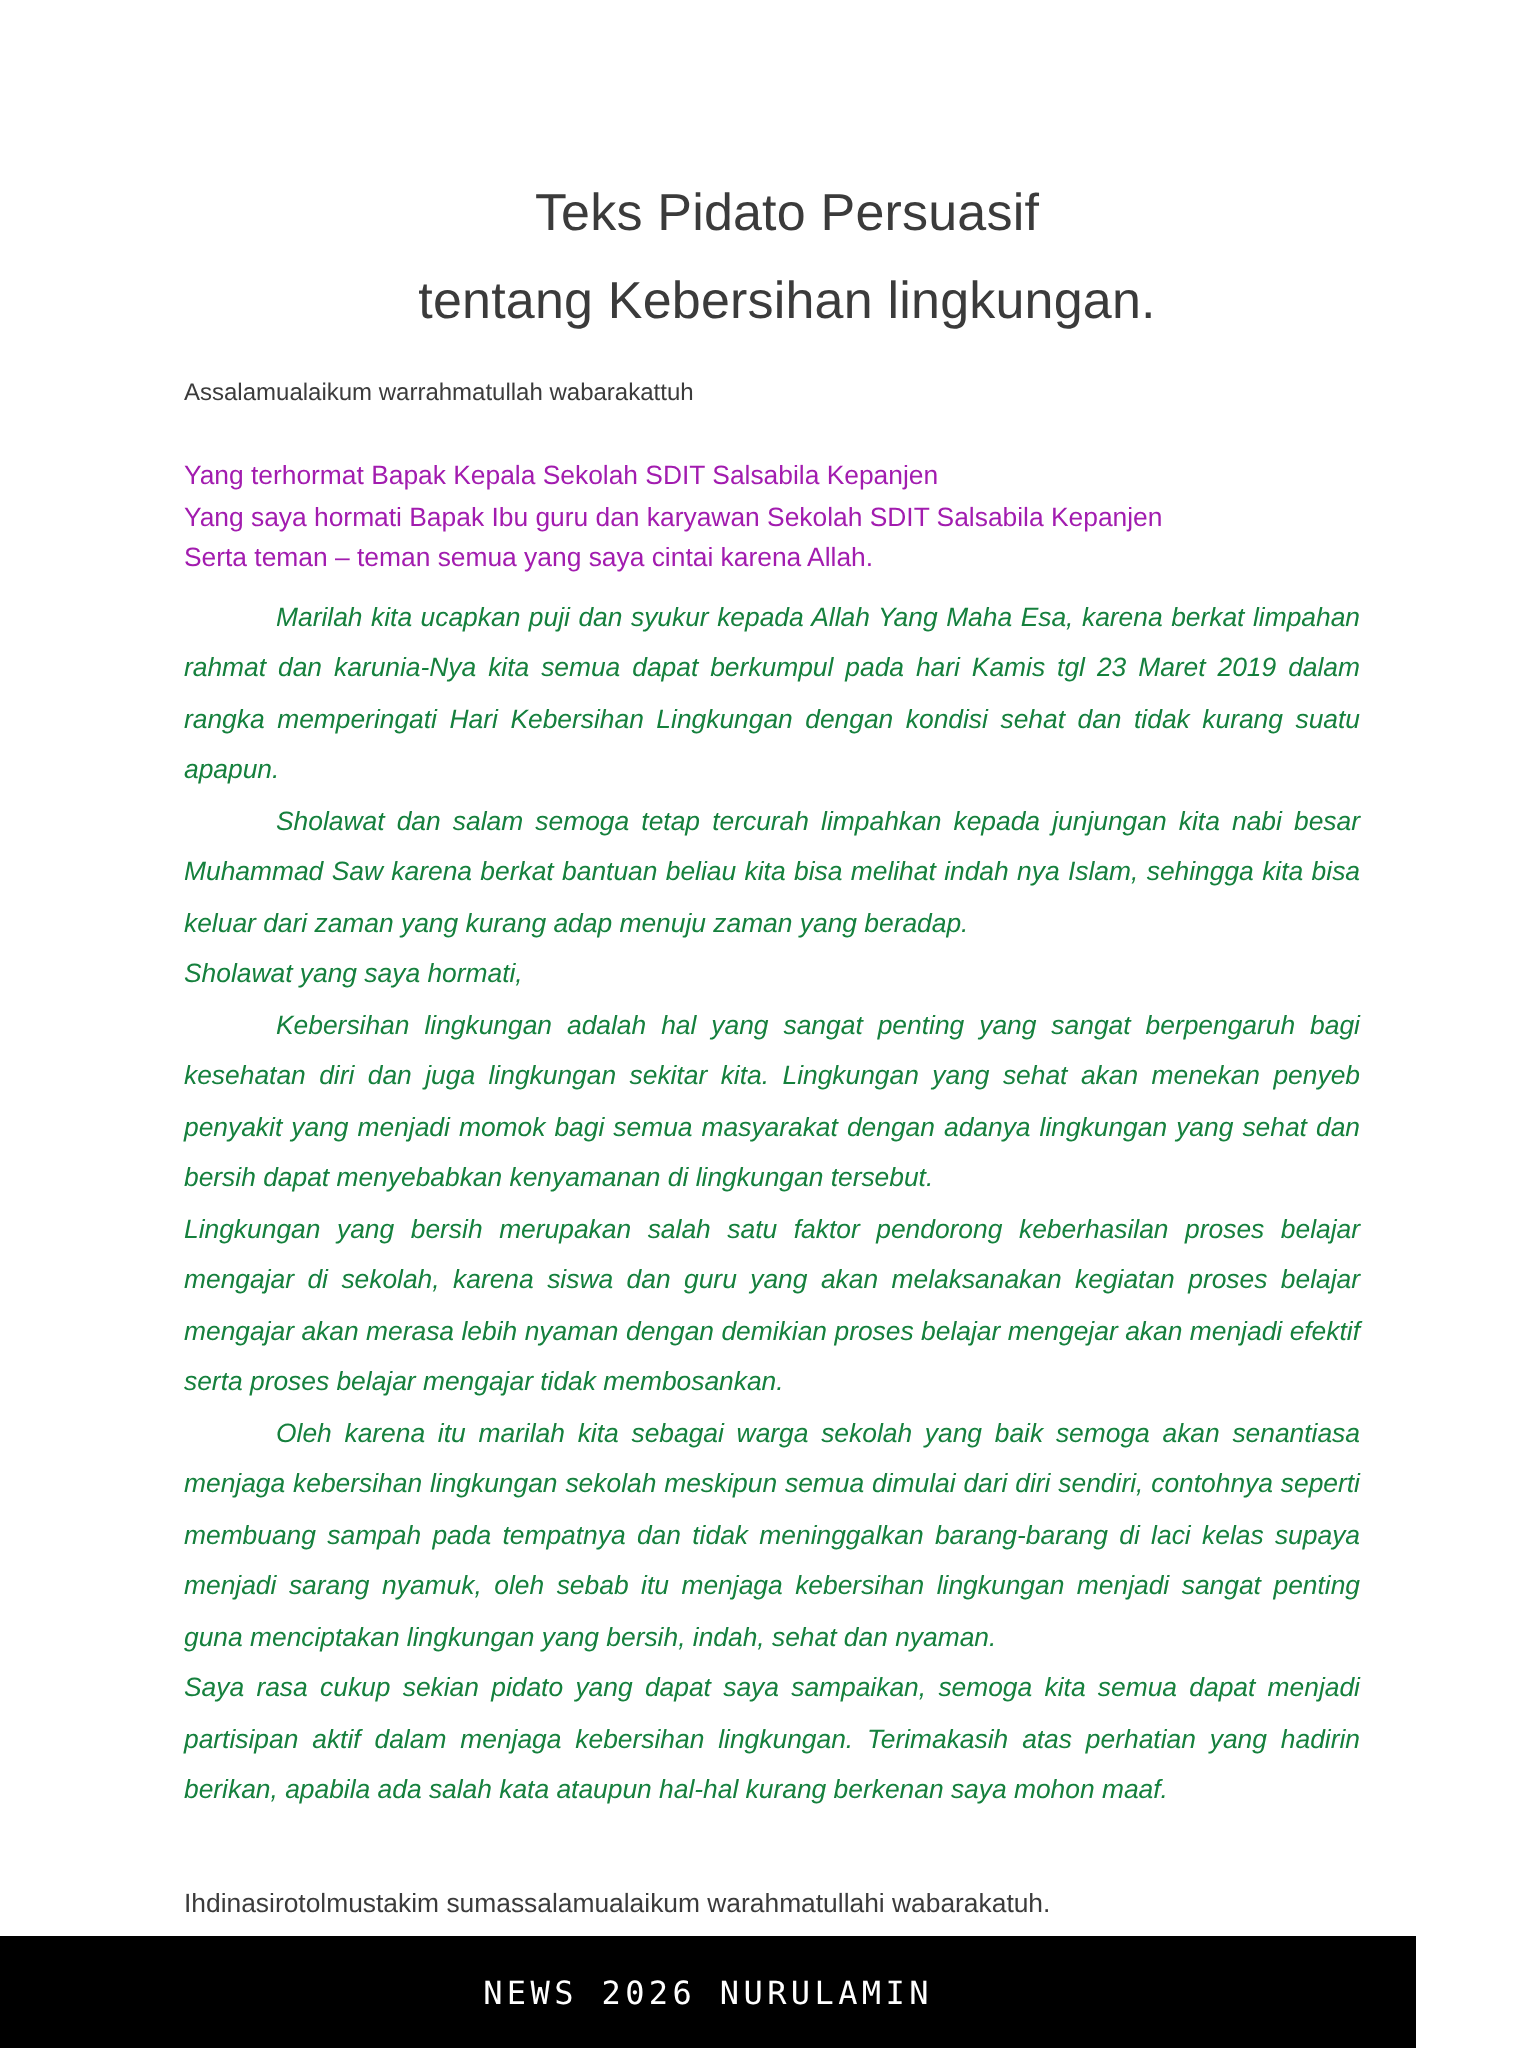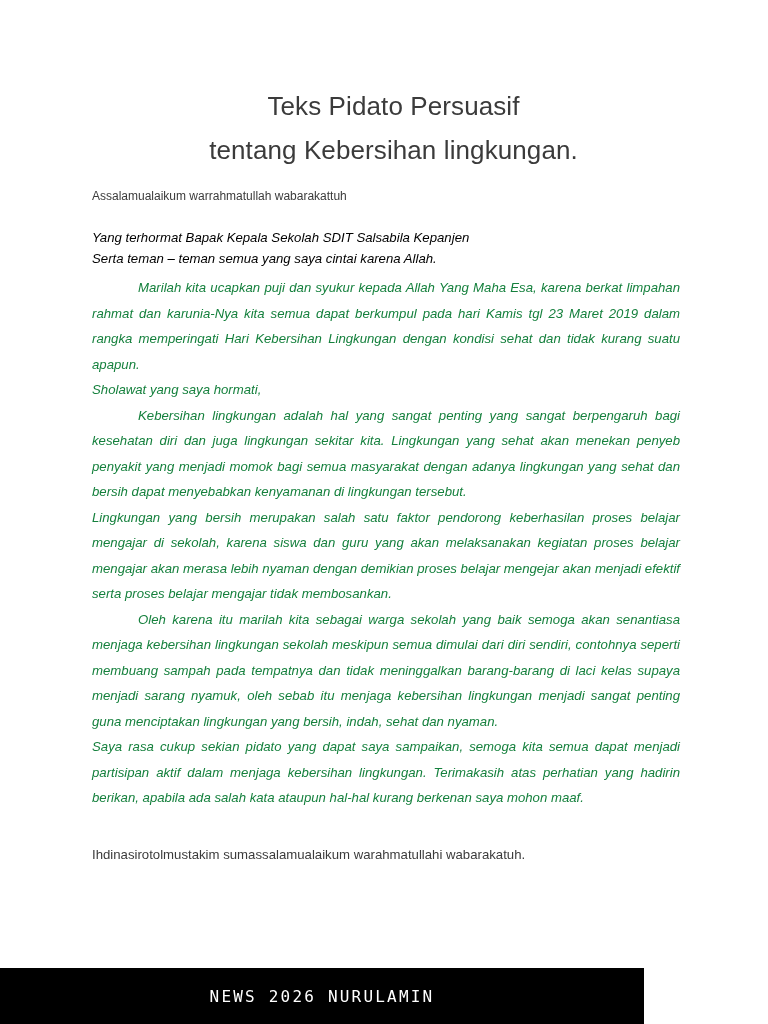--- a/index.html
+++ b/index.html
@@ -55,22 +55,21 @@
     font-size: 12px;
     line-height: 20px;
     font-style: normal;
     color: #3b3b3b;
     margin: 0 0 22px 0;
   }
 
   .addressee {
     font-size: 13.2px;
     line-height: 20.5px;
-    font-style: italic;
-    color: #000000;
+    color: #a21caf;
     margin: 0;
   }
   .addressee .line { display: block; }
 
   p.para {
     font-size: 13.2px;
     line-height: 25.5px;
     font-style: italic;
     color: #15803d;
     margin: 0;
@@ -89,21 +88,21 @@
     line-height: 20px;
     font-style: normal;
     color: #3b3b3b;
     margin: 34px 0 0 0;
   }
 
   .footer-bar {
     position: absolute;
     left: 0;
     top: 968px;
-    width: 644px;
+    width: 708px;
     height: 56px;
     background: #000000;
     display: flex;
     align-items: center;
     justify-content: center;
   }
   .footer-text {
     font-family: "DejaVu Sans Mono", "Liberation Mono", monospace;
     font-size: 16px;
     letter-spacing: 2.2px;
@@ -120,27 +119,29 @@
     <span class="title-line">Teks Pidato Persuasif</span>
     <span class="title-line">tentang Kebersihan lingkungan.</span>
   </div>
 
   <div class="body-area">
 
     <div class="salutation">Assalamualaikum warrahmatullah wabarakattuh</div>
 
     <div class="addressee">
       <span class="line">Yang terhormat Bapak Kepala Sekolah SDIT Salsabila Kepanjen</span>
+      <span class="line">Yang saya hormati Bapak Ibu guru dan karyawan Sekolah SDIT Salsabila Kepanjen</span>
       <span class="line">Serta teman – teman semua yang saya cintai karena Allah.</span>
     </div>
 
     <div class="gap-sm"></div>
 
     <p class="para indent">Marilah kita ucapkan puji dan syukur kepada Allah Yang Maha Esa, karena berkat limpahan rahmat dan karunia-Nya kita semua dapat berkumpul pada hari Kamis tgl 23 Maret 2019 dalam rangka memperingati Hari Kebersihan Lingkungan dengan kondisi sehat dan tidak kurang suatu apapun.</p>
 
+    <p class="para indent">Sholawat dan salam semoga tetap tercurah limpahkan kepada junjungan kita nabi besar Muhammad Saw karena berkat bantuan beliau kita bisa melihat indah nya Islam, sehingga kita bisa keluar dari zaman yang kurang adap menuju zaman yang beradap.</p>
 
     <p class="para">Sholawat yang saya hormati,</p>
 
 
     <p class="para indent">Kebersihan lingkungan adalah hal yang sangat penting yang sangat berpengaruh bagi kesehatan diri dan juga lingkungan sekitar kita. Lingkungan yang sehat akan menekan penyeb penyakit yang menjadi momok bagi semua masyarakat dengan adanya lingkungan yang sehat dan bersih dapat menyebabkan kenyamanan di lingkungan tersebut.</p>
 
     <p class="para">Lingkungan yang bersih merupakan salah satu faktor pendorong keberhasilan proses belajar mengajar di sekolah, karena siswa dan guru yang akan melaksanakan kegiatan proses belajar mengajar akan merasa lebih nyaman dengan demikian proses belajar mengejar akan menjadi efektif serta proses belajar mengajar tidak membosankan.</p>
 
     <p class="para indent">Oleh karena itu marilah kita sebagai warga sekolah yang baik semoga akan senantiasa menjaga kebersihan lingkungan sekolah meskipun semua dimulai dari diri sendiri, contohnya seperti membuang sampah pada tempatnya dan tidak meninggalkan barang-barang di laci kelas supaya menjadi sarang nyamuk, oleh sebab itu menjaga kebersihan lingkungan menjadi sangat penting guna menciptakan lingkungan yang bersih, indah, sehat dan nyaman.</p>
 

